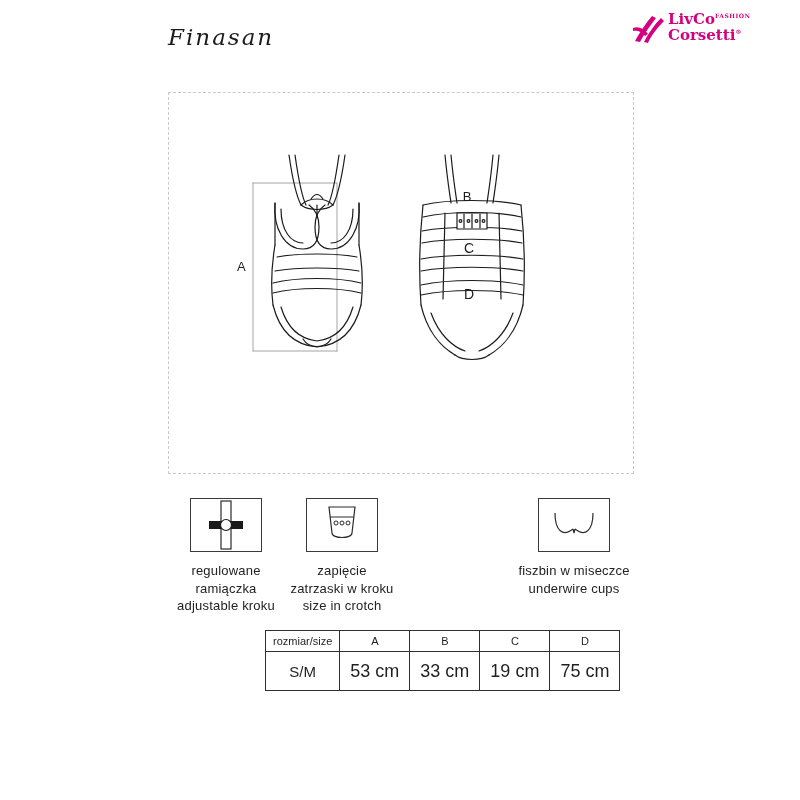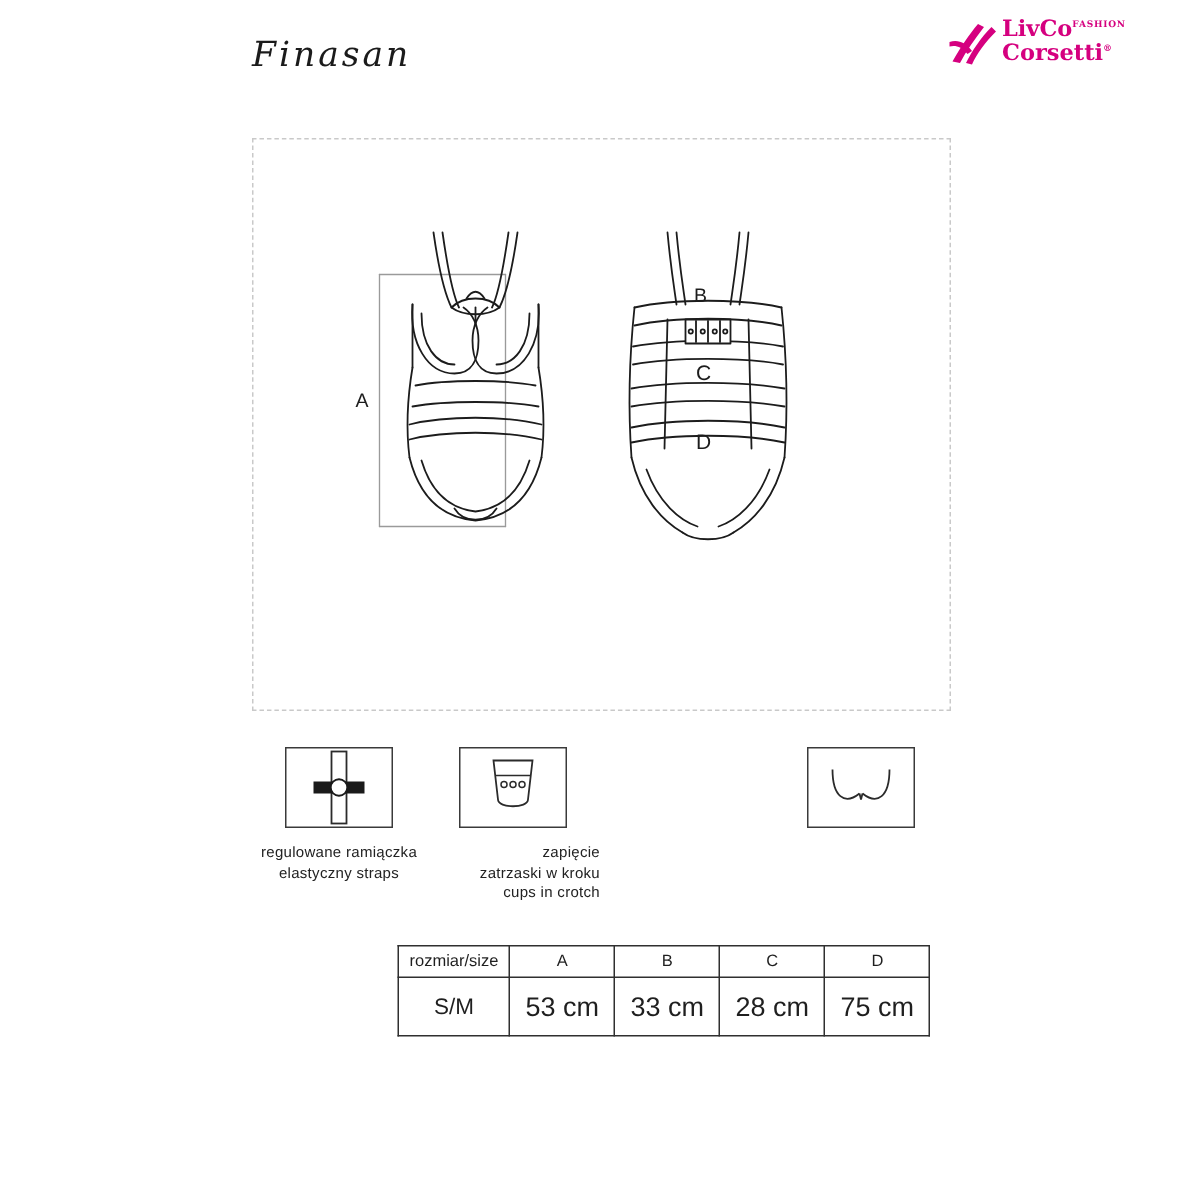--- a/index.html
+++ b/index.html
@@ -111,21 +111,21 @@
   .feature .box {
     width: 70px;
     height: 52px;
     border: 1px solid #3a3a3a;
     margin: 0 auto;
     position: relative;
     background: #fff;
   }
   .feature .caption {
     margin-top: 10px;
-    font-size: 10px;
+    font-size: 13px;
     line-height: 1.35;
     color: #222;
     letter-spacing: 0.2px;
   }
 
   
   .size-table {
     position: absolute;
     left: 265px;
     top: 630px;
@@ -280,63 +280,67 @@
   <div class="feature" style="left:0px;">
     <div class="box">
       <svg width="70" height="52" viewBox="0 0 70 52">
         <rect x="30" y="2" width="10" height="48" fill="none" stroke="#2b2b2b" stroke-width="1.2"></rect>
         <rect x="18" y="22" width="34" height="8" fill="#1a1a1a"></rect>
         <circle cx="35" cy="26" r="5.5" fill="#ffffff" stroke="#1a1a1a" stroke-width="1.2"></circle>
       </svg>
     </div>
     <div class="caption">
       <div>regulowane ramiączka</div>
-      <div>elastyczny straps</div>
+      <div>adjustable kroku</div>
     </div>
   </div>
 
-  <div class="feature" style="left:116px;text-align:right;">
+  <div class="feature" style="left:116px;">
     <div class="box">
       <svg width="70" height="52" viewBox="0 0 70 52">
         <path d="M22 8 L48 8 L45 34 C45 40, 25 40, 25 34 Z" fill="none" stroke="#2b2b2b" stroke-width="1.2"></path>
         <line x1="23" y1="18" x2="47" y2="18" stroke="#2b2b2b" stroke-width="1"></line>
         <circle cx="29" cy="24" r="2" fill="none" stroke="#2b2b2b" stroke-width="1"></circle>
         <circle cx="35" cy="24" r="2" fill="none" stroke="#2b2b2b" stroke-width="1"></circle>
         <circle cx="41" cy="24" r="2" fill="none" stroke="#2b2b2b" stroke-width="1"></circle>
       </svg>
     </div>
     <div class="caption">
       <div>zapięcie</div>
       <div>zatrzaski w kroku</div>
-      <div>cups in crotch</div>
+      <div>size in crotch</div>
     </div>
   </div>
 
 
   <div class="feature" style="left:348px;">
     <div class="box">
       <svg width="70" height="52" viewBox="0 0 70 52">
         <path d="M16 14 C16 32, 24 38, 34 30" fill="none" stroke="#2b2b2b" stroke-width="1.2"></path>
         <path d="M54 14 C54 32, 46 38, 36 30" fill="none" stroke="#2b2b2b" stroke-width="1.2"></path>
         <path d="M34 30 L35 34 L36 30" fill="none" stroke="#2b2b2b" stroke-width="1.2"></path>
       </svg>
+    </div>
+    <div class="caption">
+      <div>fiszbin w miseczce</div>
+      <div>underwire cups</div>
     </div>
   </div>
 </div>
 
 <table class="size-table">
   <tbody>
     <tr class="hdr">
       <td class="lbl">rozmiar/size</td>
       <td>A</td>
       <td>B</td>
       <td>C</td>
       <td>D</td>
     </tr>
     <tr>
       <td class="size-name">S/M</td>
       <td>53 cm</td>
       <td>33 cm</td>
-      <td>28 cm</td>
+      <td>19 cm</td>
       <td>75 cm</td>
     </tr>
   </tbody>
 </table>
 
 </body></html>

